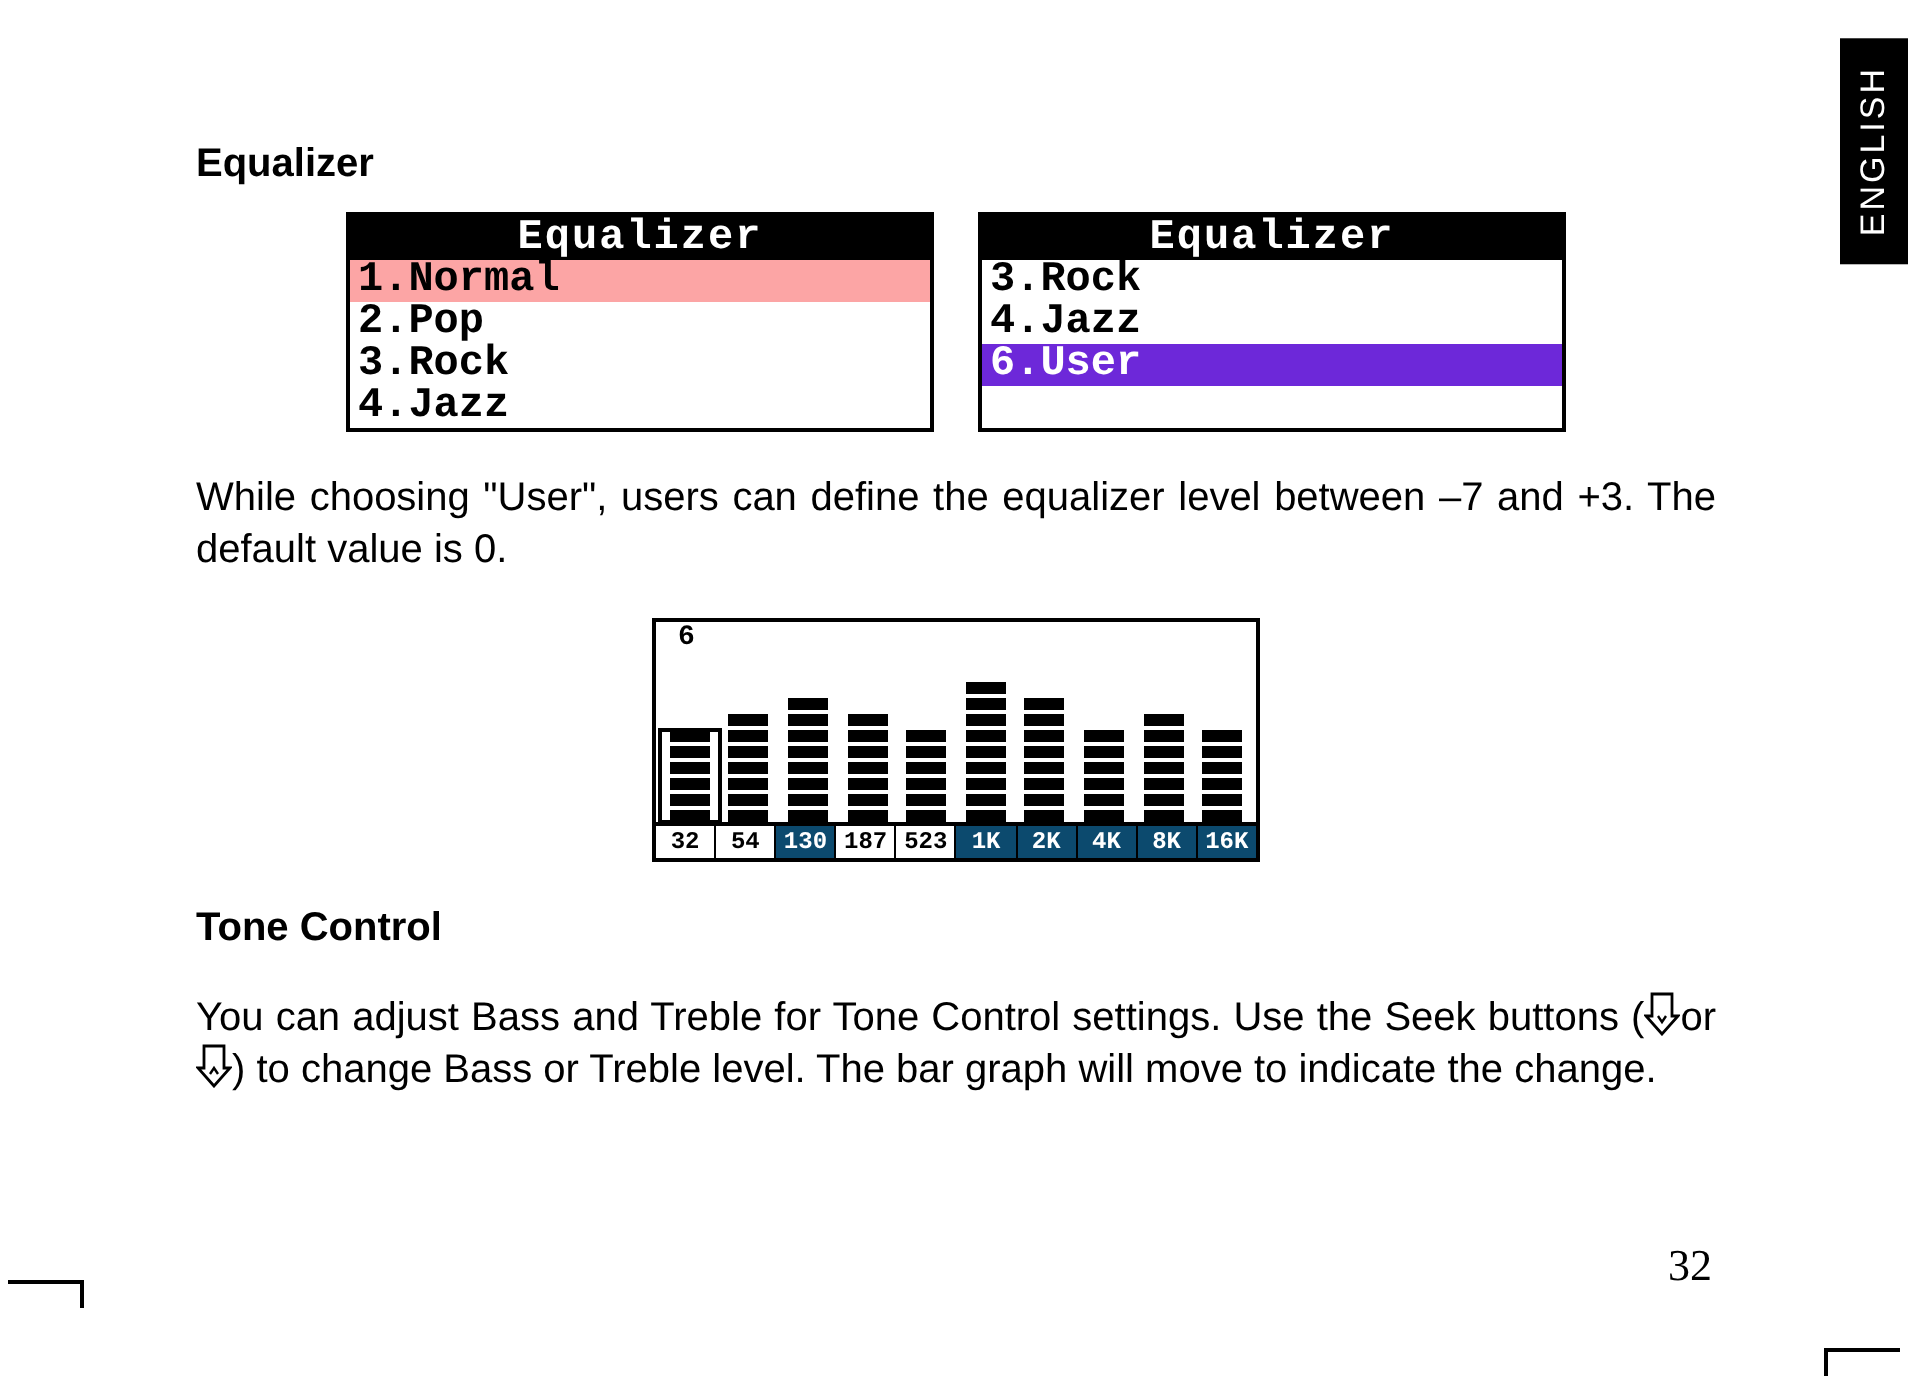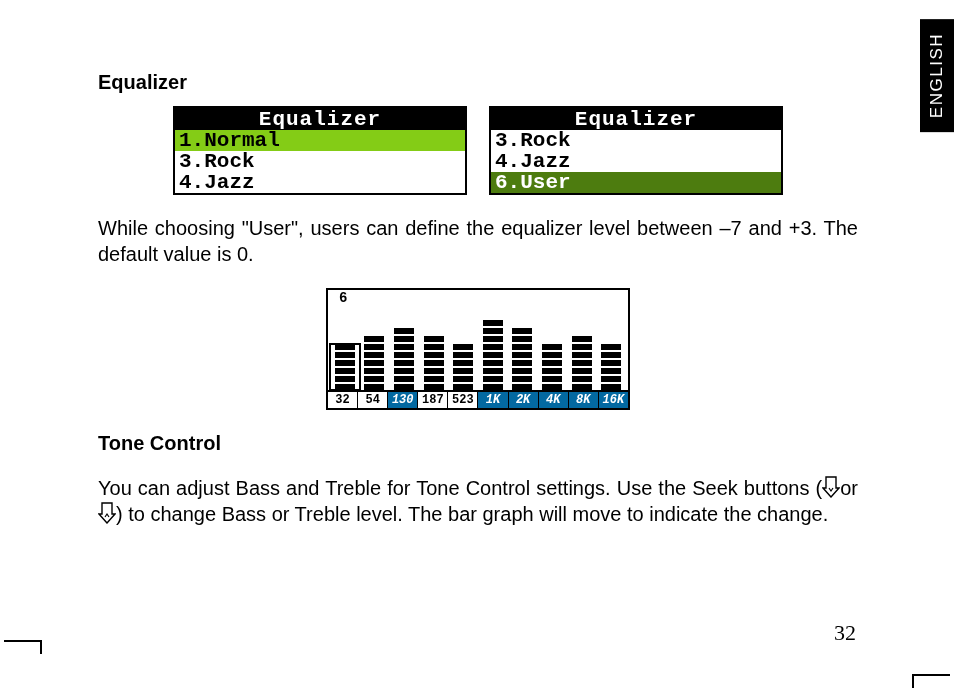--- a/index.html
+++ b/index.html
@@ -41,22 +41,22 @@
     font-size:21px;
     line-height:1.0;
   }
   .lcd .title{
     background:#000;color:#fff;
     text-align:center;
     padding:1px 0 0 0;
     letter-spacing:1px;
   }
   .lcd .row{padding:0 4px;}
-  .lcd .sel{background:#84cc16;}
-  .lcd .selb{background:#4d7c0f;color:#fff;}
+  .lcd .sel{background:#fca5a5;}
+  .lcd .selb{background:#6d28d9;color:#fff;}
   .lcd-font{font-family:"Courier New",monospace;}
   .eq-wrap{display:flex;justify-content:center;margin:8px 0 22px 0;}
   .eq{
     border:2px solid #000;
     width:300px;
     background:#fff;
     font-family:"Courier New",monospace;
     padding-bottom:0;
   }
   .eq-level{
@@ -82,21 +82,21 @@
   .eq-labels{
     display:flex;
     font-size:12px;font-weight:bold;
   }
   .eq-labels div{
     flex:1;text-align:center;
     border-right:1px solid #000;
     padding:1px 0;
   }
   .eq-labels div:last-child{border-right:none;}
-  .eq-labels .inv{background:#0369a1;color:#fff;font-style:italic;}
+  .eq-labels .inv{background:#0c4a6e;color:#fff;}
   .inline-icon{display:inline-block;vertical-align:-3px;}
   .pagenum{
     position:absolute;
     right:98px;bottom:42px;
     font-family:"Times New Roman",serif;
     font-size:22px;
   }
   .mark-bl{position:absolute;left:4px;bottom:24px;width:44px;height:24px;}
   .mark-bl::before{content:"";position:absolute;left:0;top:0;width:36px;height:2px;background:#000;}
   .mark-bl::after{content:"";position:absolute;left:36px;top:0;width:2px;height:14px;background:#000;}
@@ -112,20 +112,21 @@
 <div class="lang-tab">ENGLISH</div>
 
 <div class="page">
 
   <p class="h">Equalizer</p>
 
   <div class="screens">
     <div class="lcd">
       <div class="title lcd-font">Equalizer</div>
       <div class="row sel lcd-font">1.Normal</div>
+      <div class="row lcd-font">2.Pop</div>
       <div class="row lcd-font">3.Rock</div>
       <div class="row lcd-font">4.Jazz</div>
     </div>
     <div class="lcd">
       <div class="title lcd-font">Equalizer</div>
       <div class="row lcd-font">3.Rock</div>
       <div class="row lcd-font">4.Jazz</div>
       <div class="row selb lcd-font">6.User</div>
     </div>
   </div>

